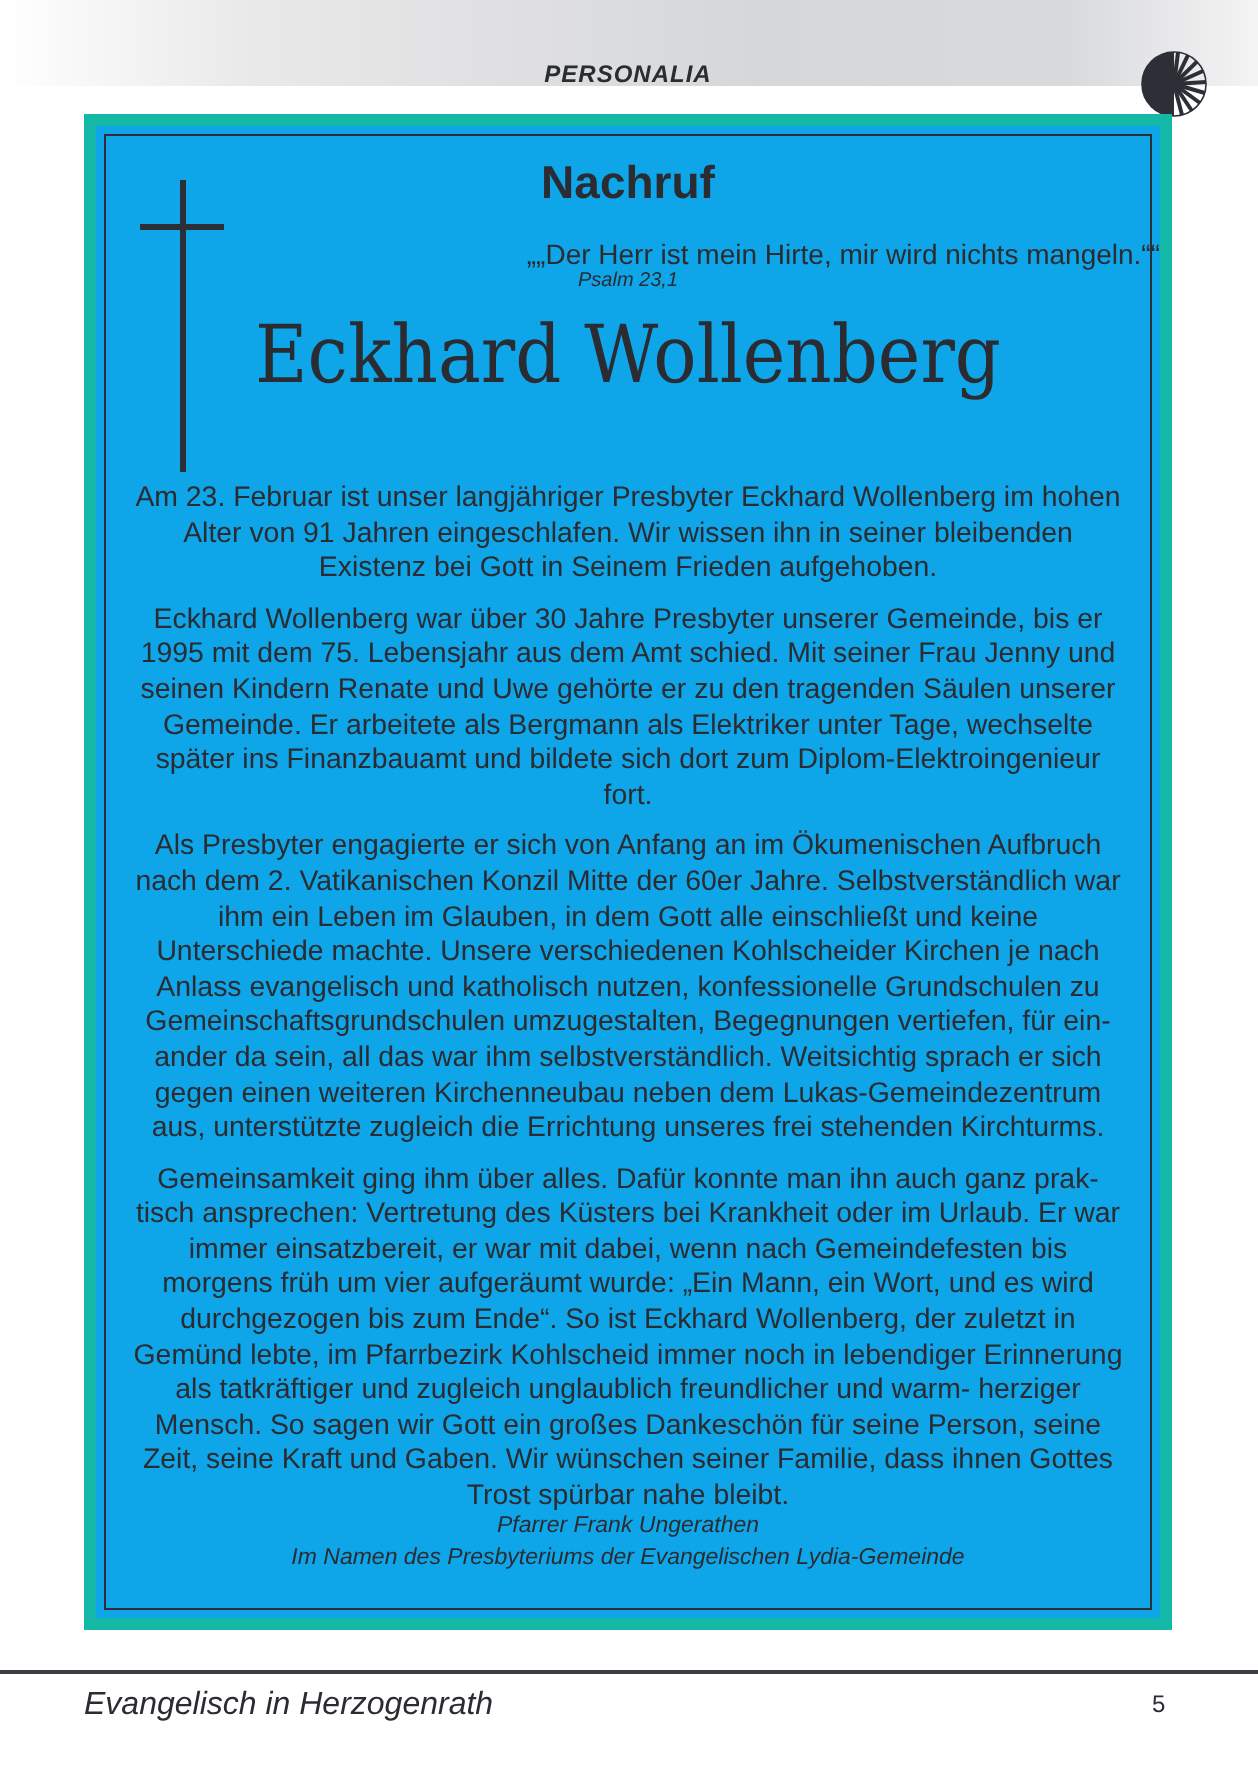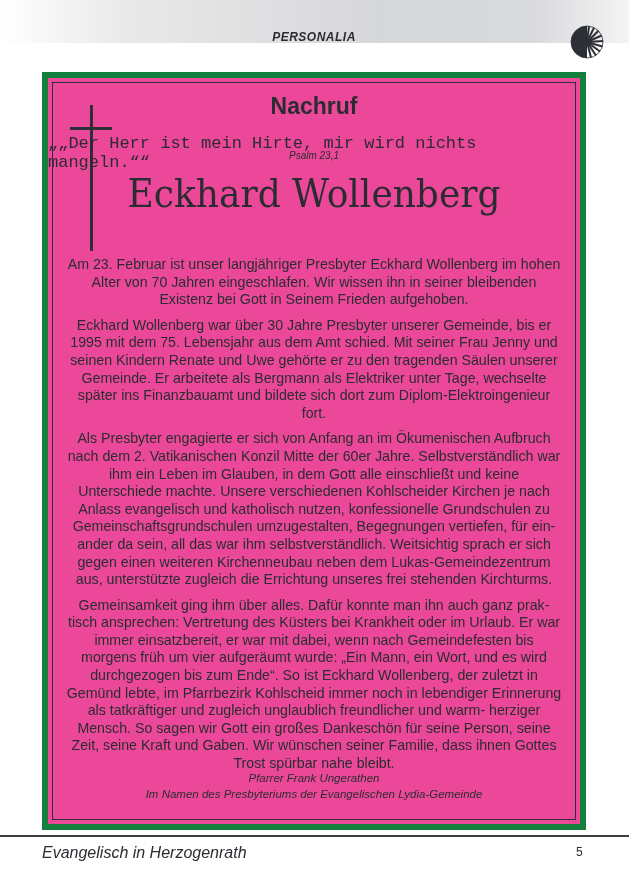--- a/index.html
+++ b/index.html
@@ -14,37 +14,37 @@
     }
     .section-title {
       position: absolute; top: 30px; left: 0; width: 628px; text-align: center;
       font-weight: bold; font-style: italic; font-size: 12px; letter-spacing: 0.5px;
       color: #2a2c31;
     }
     .logo {
       position: absolute; left: 570px; top: 25px; width: 34px; height: 34px;
     }
     .frame {
-      position: absolute; left: 42px; top: 72px; width: 532px; height: 746px;
-      border: 6px solid #15803d; background: #ec4899;
+      position: absolute; left: 42px; top: 57px; width: 532px; height: 746px;
+      border: 6px solid #14b8a6; background: #0ea5e9;
     }
     .frame-inner {
       position: absolute; left: 4px; top: 4px; right: 4px; bottom: 4px;
       border: 1.5px solid #2c2f35;
     }
     .cross { position: absolute; left: 22px; top: 27px; width: 46px; height: 150px; }
     .cross .v { position: absolute; left: 20px; top: 0; width: 3px; height: 146px; background: #2c2f35; }
     .cross .h { position: absolute; left: 0; top: 22px; width: 42px; height: 3px; background: #2c2f35; }
     .title {
       position: absolute; left: 0; top: 15px; width: 100%; text-align: center;
       font-size: 23px; font-weight: bold; color: #2a2c31;
     }
     .quote {
-      position: absolute; left: 0; top: 56px; width: 100%; text-align: left;
-      font-size: 17px; color: #2a2c31; font-family: Liberation Mono, monospace;
+      position: absolute; left: 0; top: 56px; width: 100%; text-align: right;
+      font-size: 14px; color: #2a2c31;
     }
     .quote-ref {
       position: absolute; left: 0; top: 72px; width: 100%; text-align: center;
       font-size: 10px; font-style: italic; color: #2a2c31;
     }
     .name {
       position: absolute; left: 0; top: 92px; width: 100%; text-align: center;
       font-family: "DejaVu Serif", "Liberation Serif", serif;
       font-size: 40px; letter-spacing: 0px; color: #2a2c31;
       transform: scaleX(0.9);
@@ -97,21 +97,21 @@
     <div class="v"></div>
     <div class="h"></div>
   </div>
 
   <div class="title">Nachruf</div>
   <div class="quote">„„Der Herr ist mein Hirte, mir wird nichts mangeln.““</div>
   <div class="quote-ref">Psalm 23,1</div>
   <div class="name">Eckhard Wollenberg</div>
 
   <div class="body-text">
-    <p>Am 23. Februar ist unser langjähriger Presbyter Eckhard Wollenberg im hohen Alter von 70 Jahren eingeschlafen. Wir wissen ihn in seiner bleibenden Existenz bei Gott in Seinem Frieden aufgehoben.</p>
+    <p>Am 23. Februar ist unser langjähriger Presbyter Eckhard Wollenberg im hohen Alter von 91 Jahren eingeschlafen. Wir wissen ihn in seiner bleibenden Existenz bei Gott in Seinem Frieden aufgehoben.</p>
     <p>Eckhard Wollenberg war über 30 Jahre Presbyter unserer Gemeinde, bis er 1995 mit dem 75. Lebensjahr aus dem Amt schied. Mit seiner Frau Jenny und seinen Kindern Renate und Uwe gehörte er zu den tragenden Säulen unserer Gemeinde. Er arbeitete als Bergmann als Elektriker unter Tage, wechselte später ins Finanzbauamt und bildete sich dort zum Diplom-Elektroingenieur fort.</p>
     <p>Als Presbyter engagierte er sich von Anfang an im Ökumenischen Aufbruch nach dem 2. Vatikanischen Konzil Mitte der 60er Jahre. Selbstverständlich war ihm ein Leben im Glauben, in dem Gott alle einschließt und keine Unterschiede machte. Unsere verschiedenen Kohlscheider Kirchen je nach Anlass evangelisch und katholisch nutzen, konfessionelle Grundschulen zu Gemeinschaftsgrundschulen umzugestalten, Begegnungen vertiefen, für ein- ander da sein, all das war ihm selbstverständlich. Weitsichtig sprach er sich gegen einen weiteren Kirchenneubau neben dem Lukas-Gemeindezentrum aus, unterstützte zugleich die Errichtung unseres frei stehenden Kirchturms.</p>
     <p>Gemeinsamkeit ging ihm über alles. Dafür konnte man ihn auch ganz prak- tisch ansprechen: Vertretung des Küsters bei Krankheit oder im Urlaub. Er war immer einsatzbereit, er war mit dabei, wenn nach Gemeindefesten bis morgens früh um vier aufgeräumt wurde: „Ein Mann, ein Wort, und es wird durchgezogen bis zum Ende“. So ist Eckhard Wollenberg, der zuletzt in Gemünd lebte, im Pfarrbezirk Kohlscheid immer noch in lebendiger Erinnerung als tatkräftiger und zugleich unglaublich freundlicher und warm- herziger Mensch. So sagen wir Gott ein großes Dankeschön für seine Person, seine Zeit, seine Kraft und Gaben. Wir wünschen seiner Familie, dass ihnen Gottes Trost spürbar nahe bleibt.</p>
   </div>
 
   <div class="signature">
     <div>Pfarrer Frank Ungerathen</div>
     <div>Im Namen des Presbyteriums der Evangelischen Lydia-Gemeinde</div>
   </div>
 </div>

